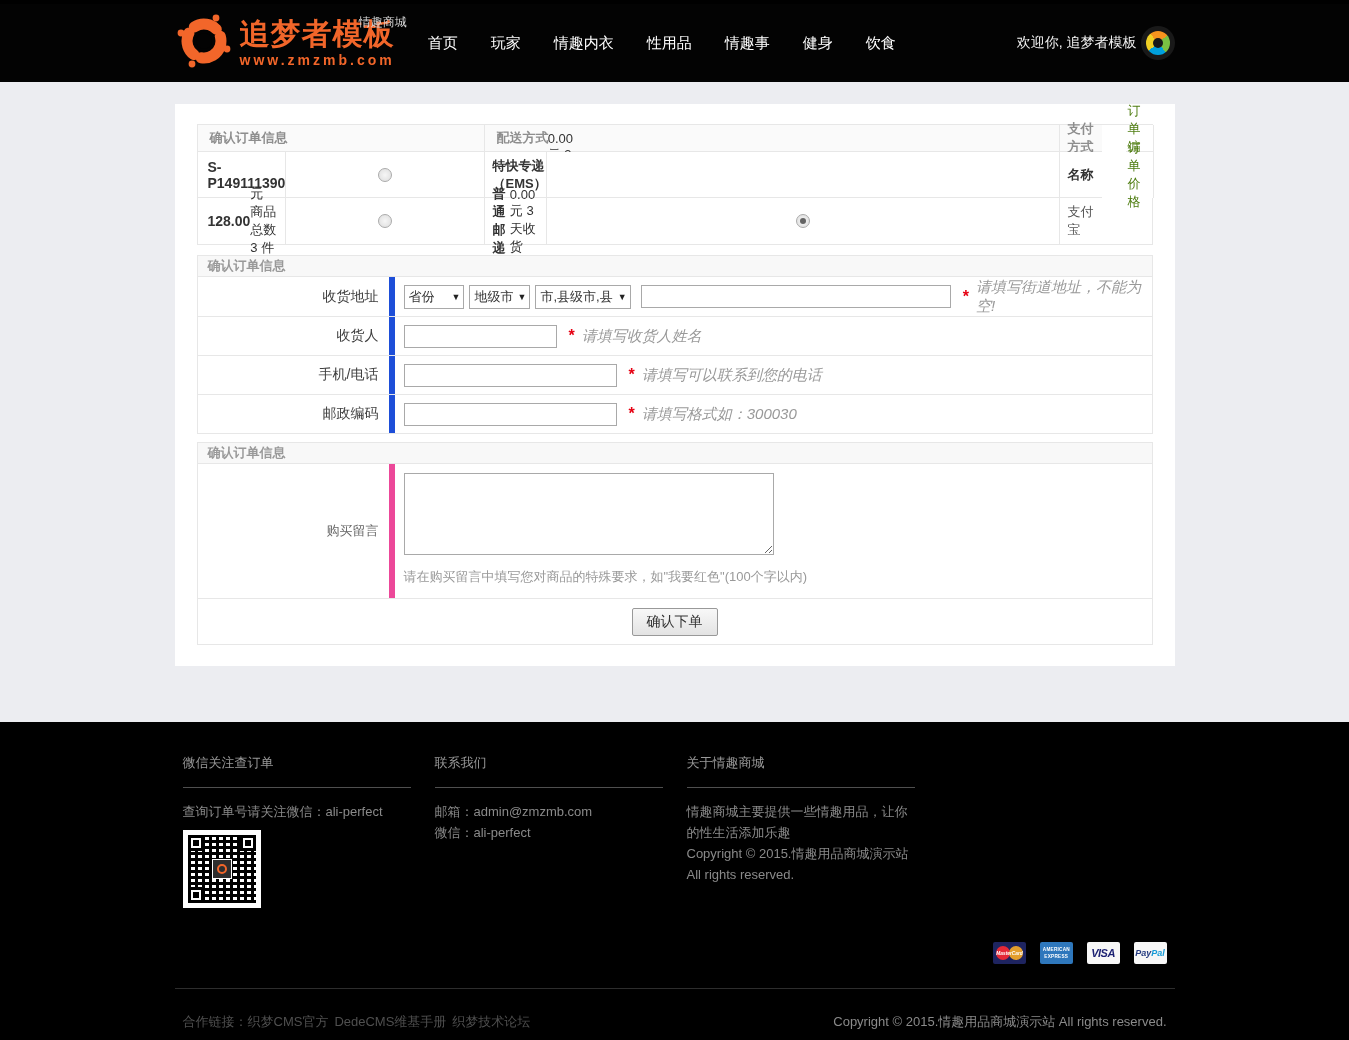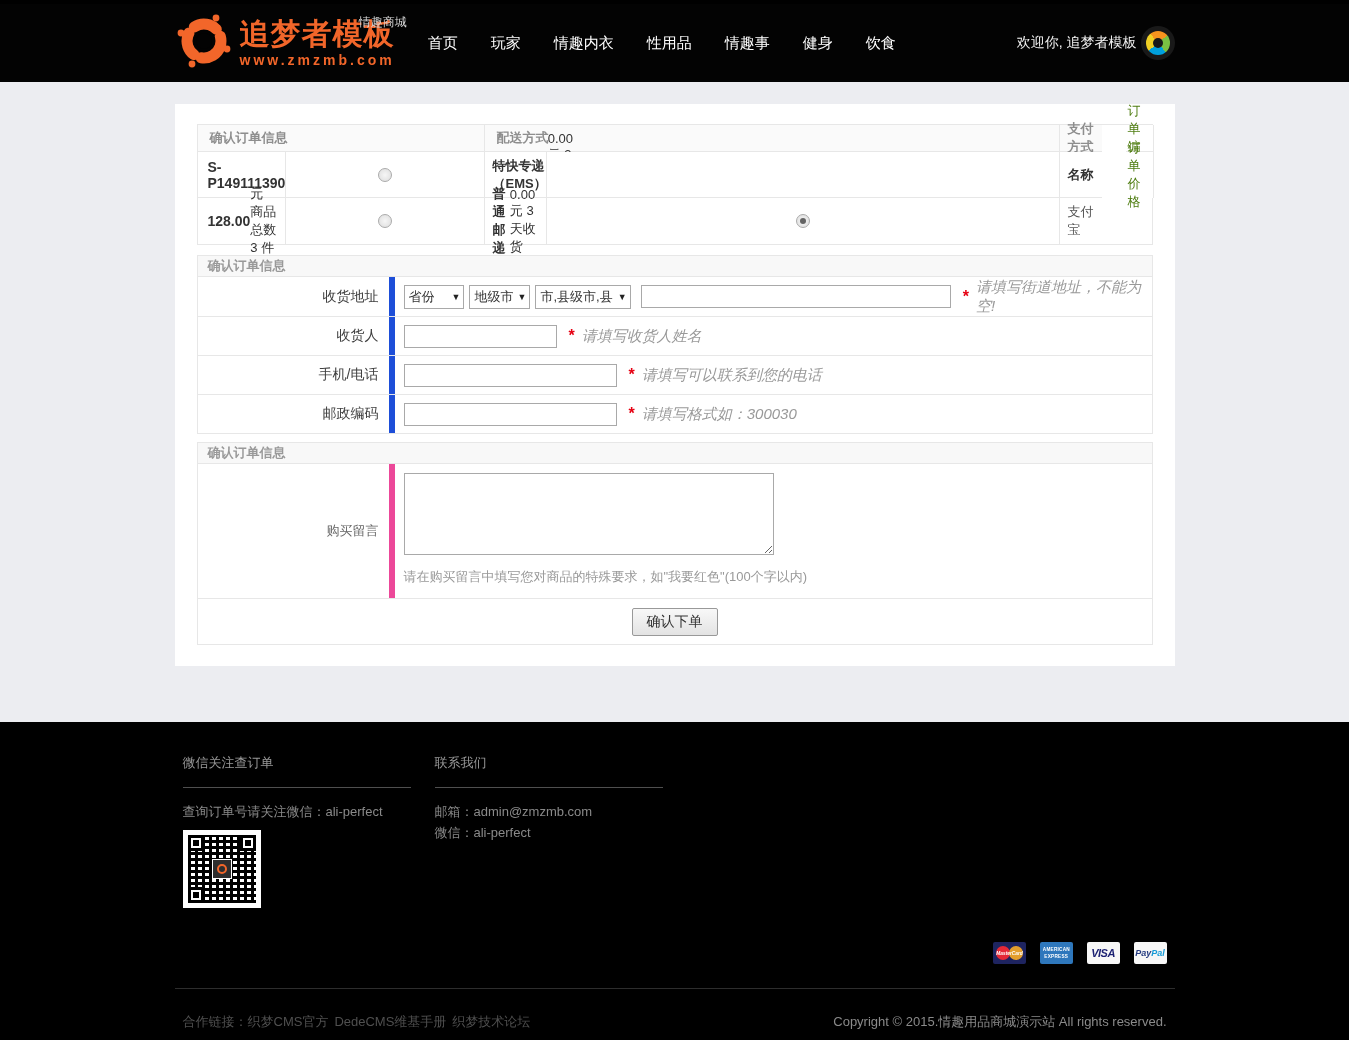--- a/index.html
+++ b/index.html
@@ -280,20 +280,27 @@
               <span></span>
             </span>
         </div>
       </div>
       <div class="fcol">
         <div class="fcol-title">联系我们</div>
         <div class="fline"></div>
         <div class="ftext">邮箱：admin@zmzmb.com</div>
         <div class="ftext">微信：ali-perfect</div>
       </div>
+      <div class="fcol">
+        <div class="fcol-title">关于情趣商城</div>
+        <div class="fline"></div>
+        <div class="ftext">情趣商城主要提供一些情趣用品，让你的性生活添加乐趣</div>
+        <div class="ftext">Copyright © 2015.情趣用品商城演示站</div>
+        <div class="ftext">All rights reserved.</div>
+      </div>
     </div>
 
     <div class="pay-row">
       <div class="pcard mc">
         <span class="circ red"></span>
           <span class="circ yel"></span>
         <span class="mctext">MasterCard</span>
       </div>
       <div class="pcard amex">
         <span>AMERICAN</span>

